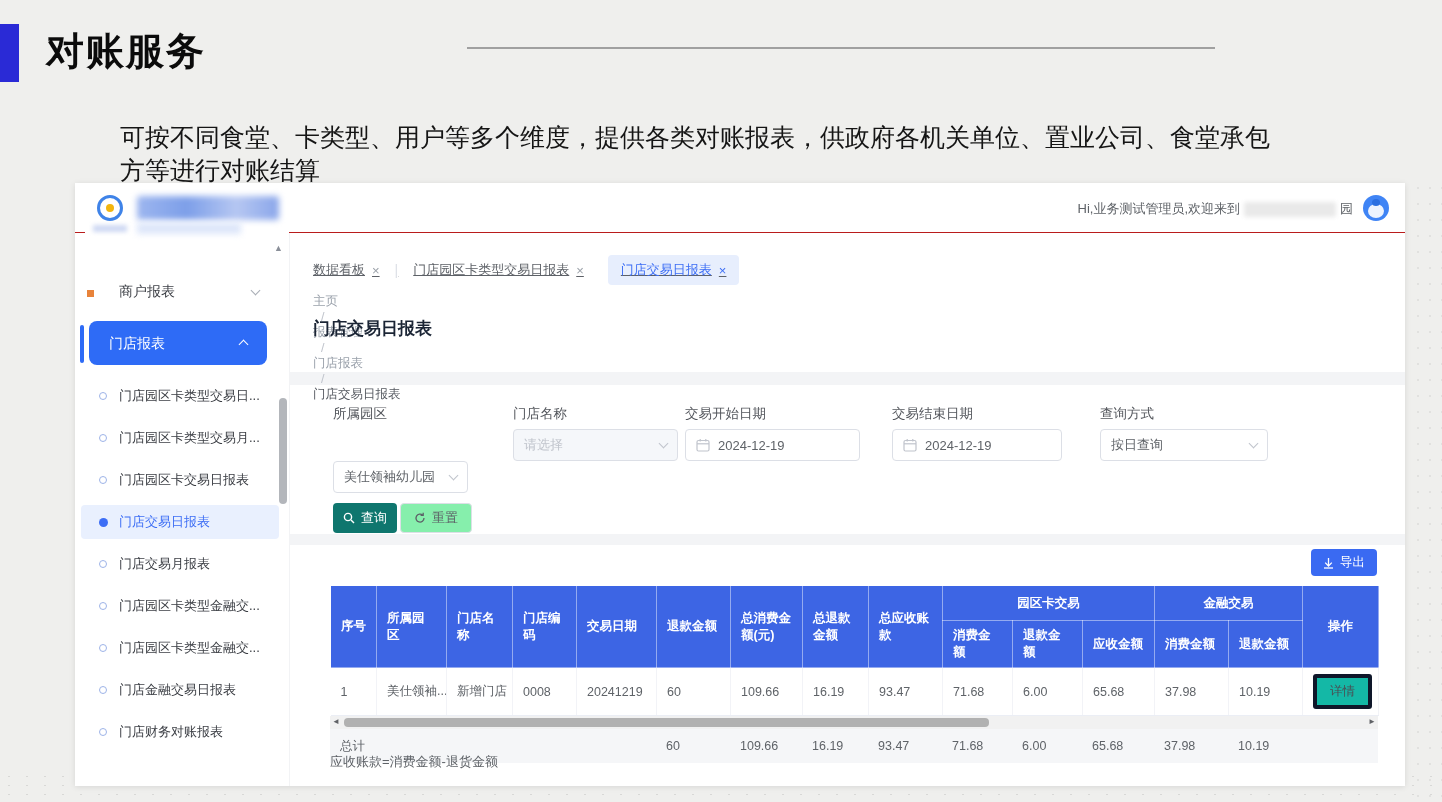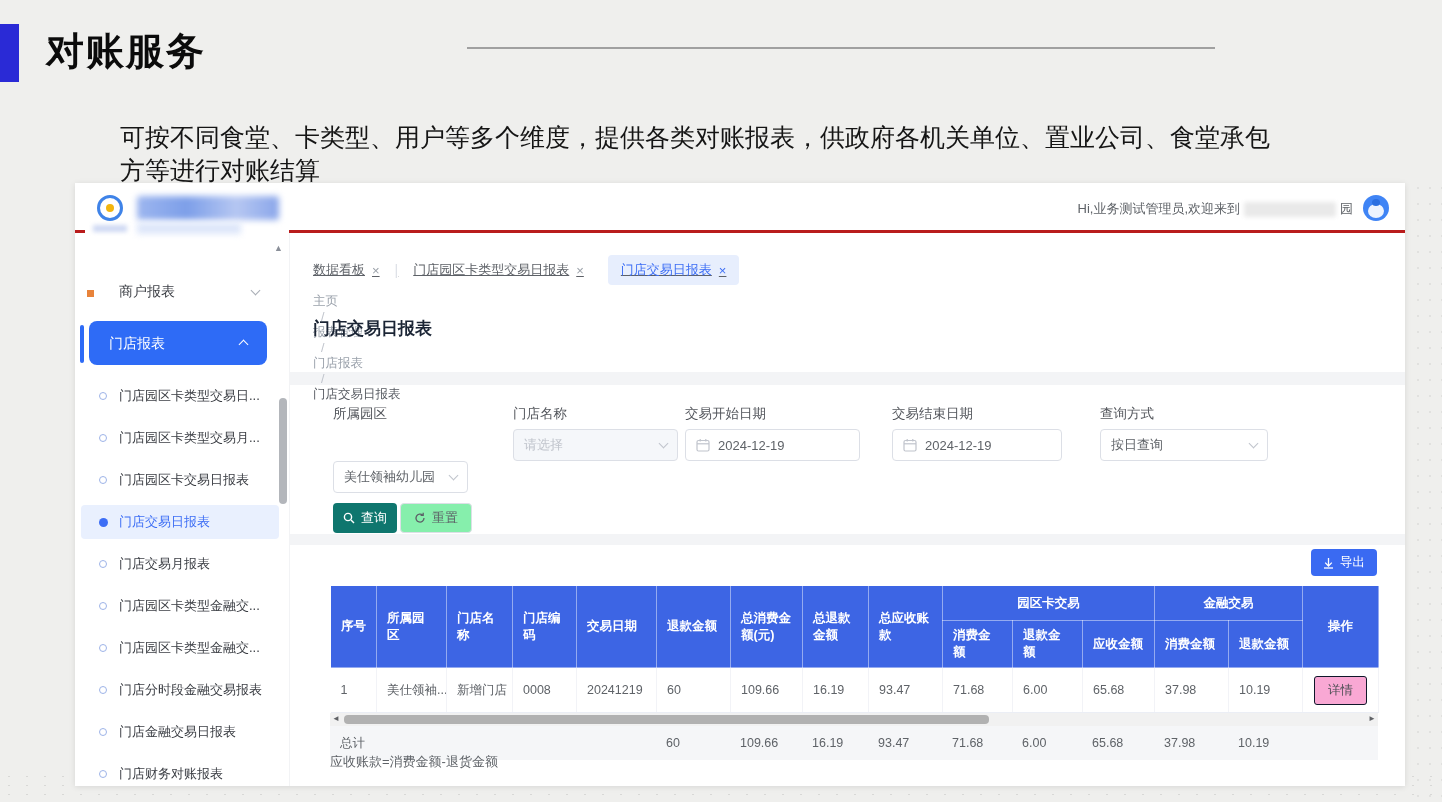--- a/index.html
+++ b/index.html
@@ -25,21 +25,21 @@
   
   .accent-block { position:absolute; left:0; top:24px; width:19px; height:58px; background:#2a2ad6; }
   .slide-title { position:absolute; left:46px; top:26px; font-size:38px; font-weight:800; color:#0b0b0b; letter-spacing:2px; }
   .title-line { position:absolute; left:467px; top:47px; width:748px; height:2px; background:#a0a0a0; }
   .slide-desc { position:absolute; left:120px; top:121px; width:1160px; font-size:25px; line-height:33px; color:#151515; }
 
   
   .app { position:absolute; left:75px; top:183px; width:1330px; height:603px; background:#fff; box-shadow:0 1px 6px rgba(0,0,0,.10); }
 
   
-  .topbar { position:absolute; left:0; top:0; right:0; height:50px; background:#fff; border-bottom:3px solid #b91c1c; z-index:2; }
+  .topbar { position:absolute; left:0; top:0; right:0; height:50px; background:#fff; border-bottom:1px solid #b91c1c; z-index:2; }
   .logo-card { position:absolute; left:10px; top:4px; width:204px; height:54px; background:#fff; z-index:5; }
   .logo-circle { position:absolute; left:12px; top:8px; width:26px; height:26px; border-radius:50%; border:3px solid #3f83e8; background:#fff; }
   .logo-circle::after { content:""; position:absolute; left:6px; top:6px; width:8px; height:8px; border-radius:50%; background:#f2b50f; }
   .logo-caption-blur { position:absolute; left:8px; top:38px; width:34px; height:7px; background:#cfd9f3; filter:blur(2px); }
   .logo-text-blur { position:absolute; left:52px; top:9px; width:142px; height:24px; border-radius:3px;
     background:linear-gradient(90deg,#9db6ef 0%,#7d9fe9 35%,#b6c7f2 70%,#8aa6ea 100%); filter:blur(3px); }
   .logo-text-blur2 { position:absolute; left:52px; top:36px; width:104px; height:11px; background:#dde6fa; filter:blur(3px); }
   .greeting { position:absolute; right:52px; top:17px; font-size:13px; color:#5f6368; display:flex; align-items:center; gap:4px; }
   .greeting .blur-chip { display:inline-block; width:92px; height:15px; background:#e9e9e9; filter:blur(2px); border-radius:2px; }
   .avatar { position:absolute; right:16px; top:12px; width:26px; height:26px; border-radius:50%; background:#3f84f5; overflow:hidden; }
@@ -106,21 +106,21 @@
   .btn-export { position:absolute; left:1021px; top:316px; background:#3a6af2; color:#fff; padding:8px 12px; height:27px; font-size:12.5px; }
 
   
   .table-wrap { position:absolute; left:40px; top:352px; width:1048px; }
   table { border-collapse:collapse; table-layout:fixed; width:1048px; }
   thead th { background:#3d65e4; color:#fff; font-size:12.5px; font-weight:600; text-align:left;
     padding:6px 10px; border:1px solid rgba(255,255,255,.45); height:35px; }
   thead th.center { text-align:center; }
   tbody td { font-size:12.5px; color:#5f6368; padding:6px 10px; height:45px; background:#fff;
     border-bottom:1px solid #ebeef5; border-right:1px solid #f2f3f7; white-space:nowrap; overflow:hidden; }
-  .btn-detail { border:1px solid #0f172a; background:#f9a8d4; border-radius:3px; font-size:12.5px; color:#4a4d52; padding:5px 13px; cursor:pointer; }
+  .btn-detail { border:4px solid #0f172a; background:#14b8a6; border-radius:3px; font-size:12.5px; color:#4a4d52; padding:5px 13px; cursor:pointer; }
   .hscroll { position:relative; width:1048px; height:13px; background:#f1f1f1; }
   .hscroll .arrow { position:absolute; top:1px; font-size:8px; color:#606266; cursor:pointer; }
   .hscroll .arrow-left { left:2px; }
   .hscroll .arrow-right { right:2px; }
   .hscroll .thumb { position:absolute; left:14px; top:2px; width:645px; height:9px; background:#b1b1b1; border-radius:4px; cursor:grab; }
   .total-table td { font-size:12.5px; color:#5f6368; padding:6px 10px; height:34px; background:#f5f6f8; border:none; white-space:nowrap; }
   .footnote { position:absolute; left:40px; top:520px; font-size:13px; color:#5f6368; }
 </style>
 </head>
 <body>
@@ -186,24 +186,20 @@
           <span class="dot"></span>
           <span class="menu-label">门店交易月报表</span>
         </div>
       <div class="menu-item">
           <span class="dot"></span>
           <span class="menu-label">门店园区卡类型金融交...</span>
         </div>
       <div class="menu-item">
           <span class="dot"></span>
           <span class="menu-label">门店园区卡类型金融交...</span>
-        </div>
-      <div class="menu-item">
-          <span class="dot"></span>
-          <span class="menu-label">门店分时段金融交易报表</span>
         </div>
       <div class="menu-item">
           <span class="dot"></span>
           <span class="menu-label">门店金融交易日报表</span>
         </div>
       <div class="menu-item">
           <span class="dot"></span>
           <span class="menu-label">门店财务对账报表</span>
         </div>
       <div class="menu-item"></div>

